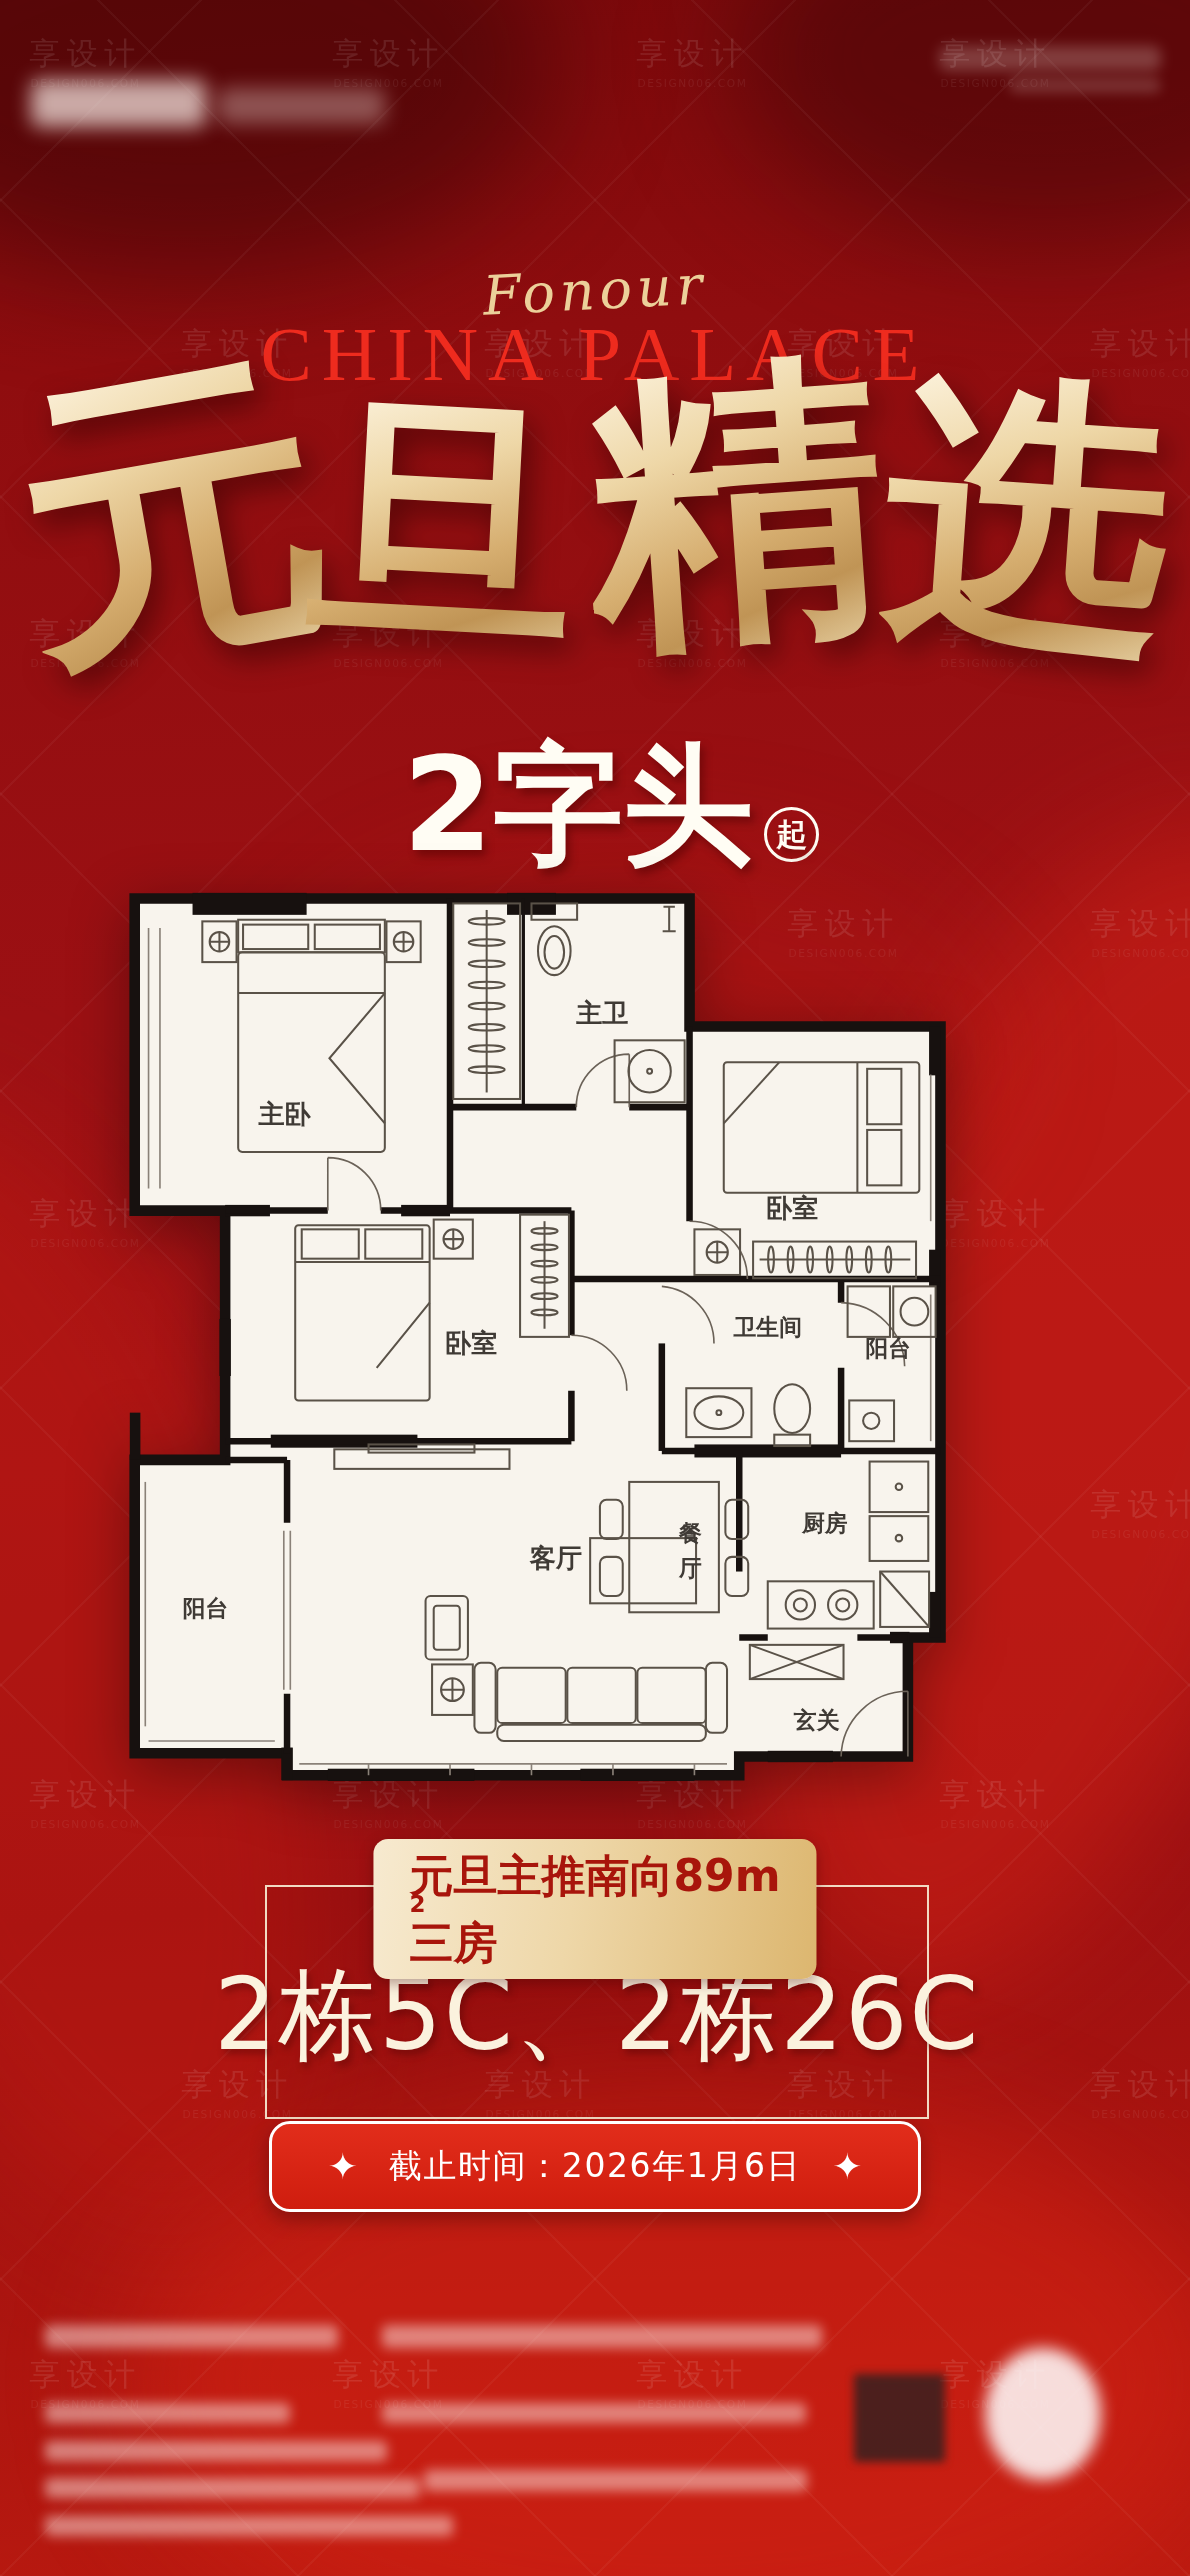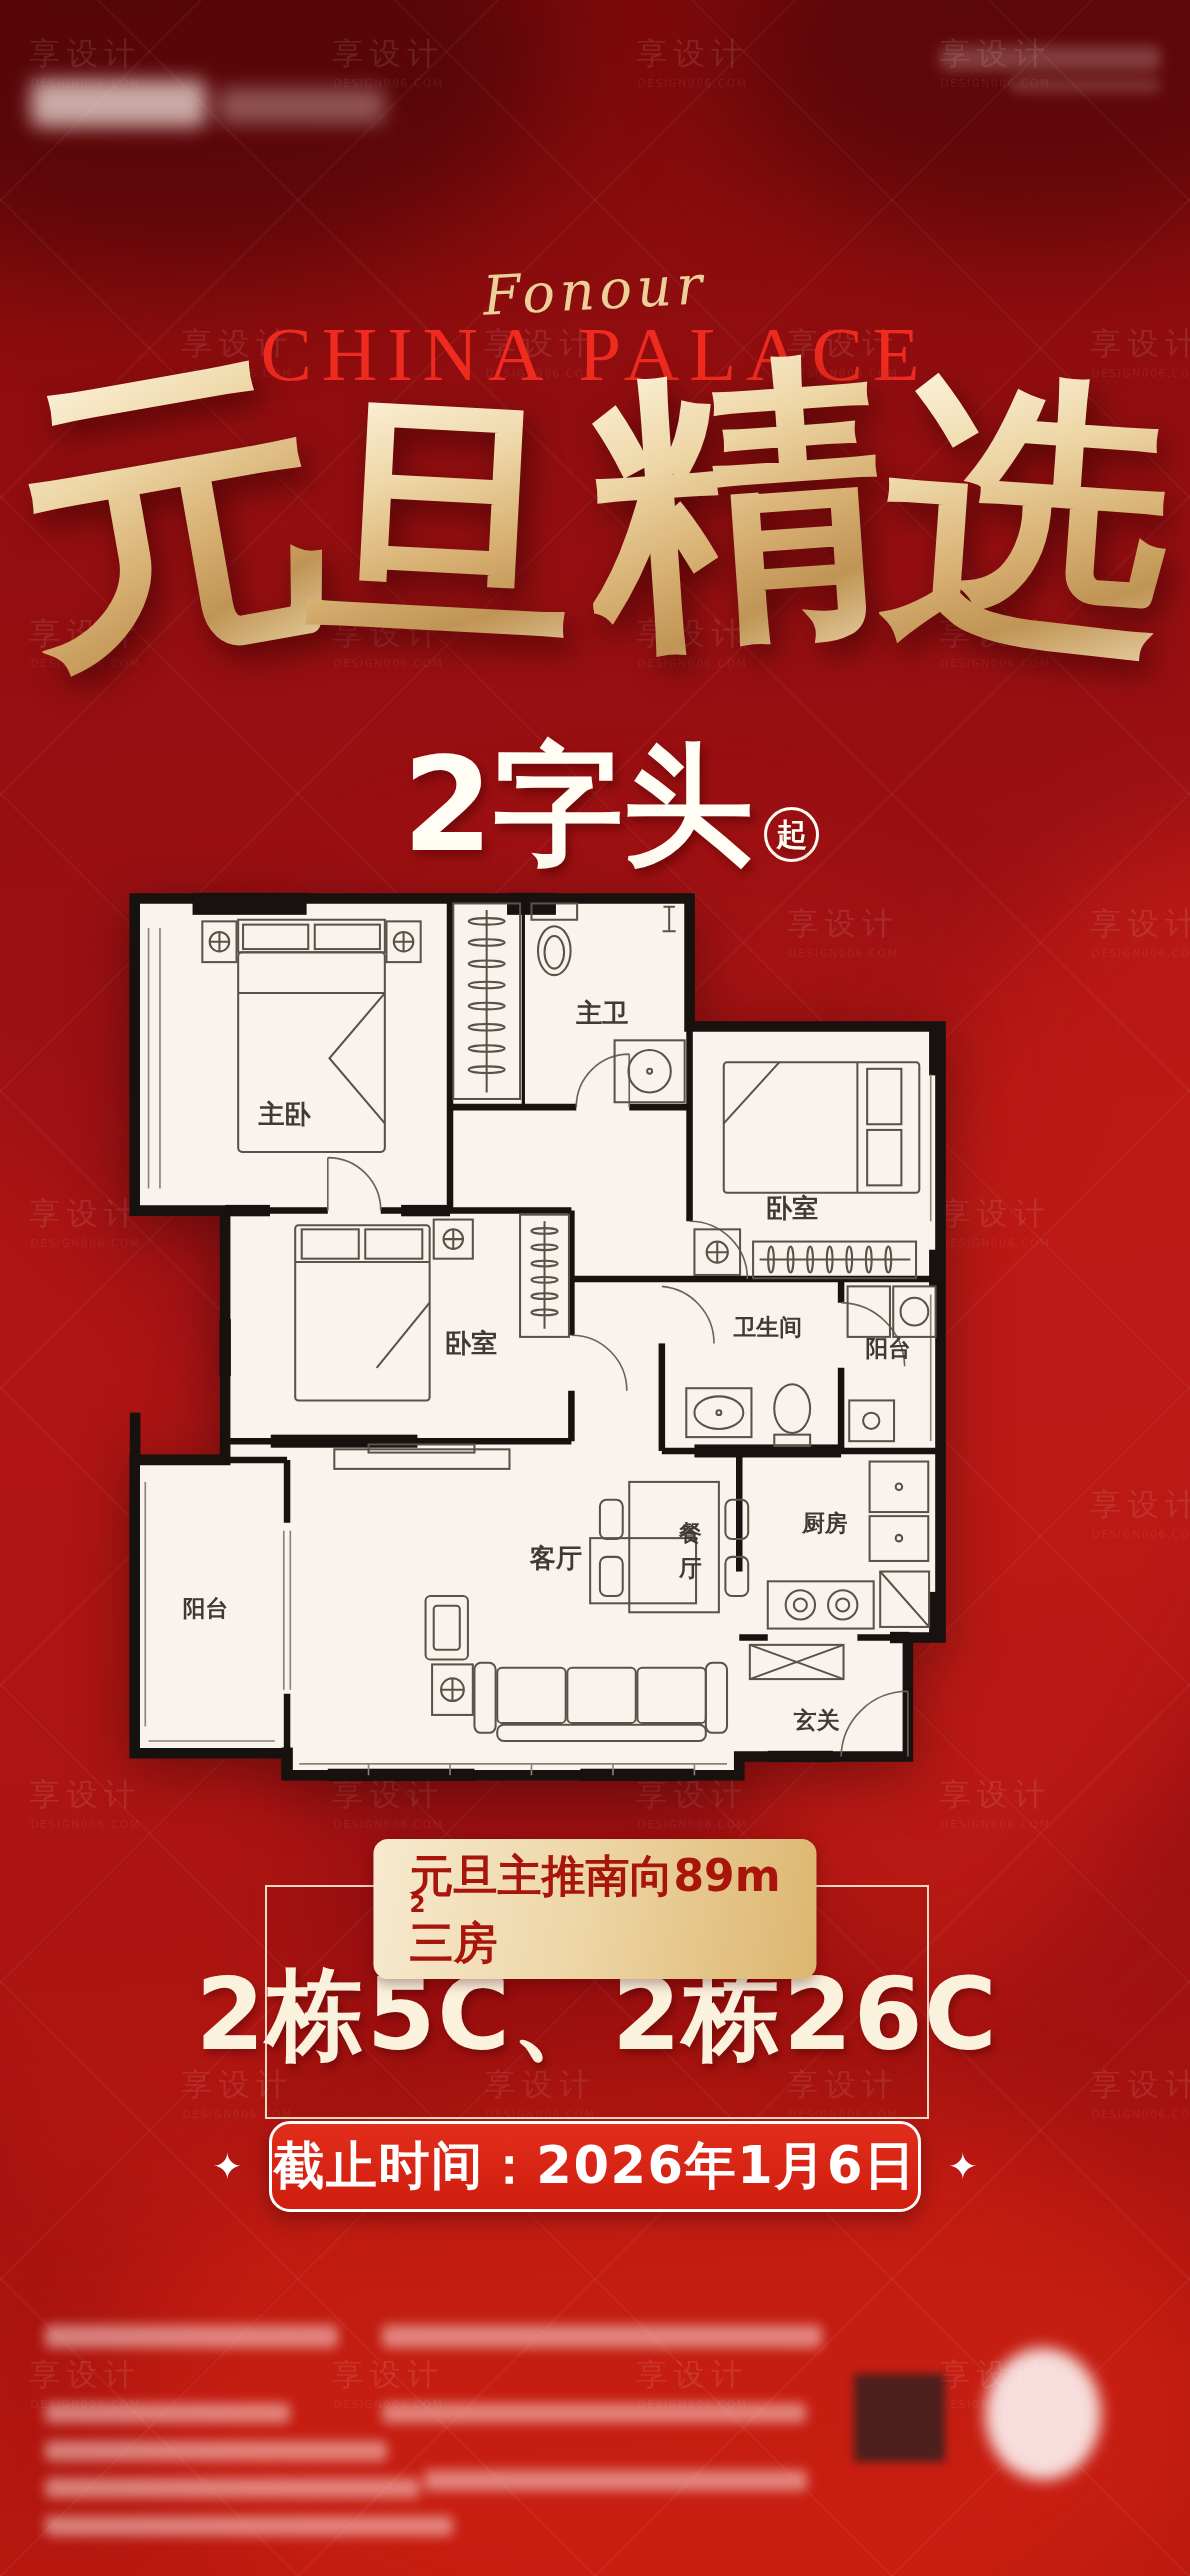--- a/index.html
+++ b/index.html
@@ -70,29 +70,29 @@
 
   .badge{position:absolute;top:1839px;left:50%;transform:translateX(-50%);z-index:4;
     background:linear-gradient(100deg,#f7ead0 0%,#eed7a8 45%,#dcb66f 100%);
     color:#a8150b;font-weight:800;font-size:44px;line-height:1;padding:14.7px 36px;border-radius:14.7px;
     display:flex;align-items:flex-start;white-space:nowrap;box-shadow:0 4.9px 13px rgba(60,0,0,.35);flex-direction:column;}
   .badge sup{font-size:23px;line-height:1;transform:translateY(-4.9px);}
 
   .units-box{position:absolute;left:265px;top:1885px;width:660px;height:230px;z-index:3;
     border:2.4px solid rgba(247,236,210,.92);background:rgba(70,3,3,.07);
     display:flex;align-items:center;justify-content:center;}
-  .units-text{font-size:99px;font-weight:700;color:#fbf2de;padding-top:28px;letter-spacing:1.6px;
+  .units-text{font-size:99px;font-weight:400;color:#fbf2de;padding-top:28px;letter-spacing:1.6px;
     white-space:nowrap;text-shadow:3.3px 4.9px 7.3px rgba(60,0,0,.35);}
 
   .pill{position:absolute;left:50%;transform:translateX(-50%);top:2121px;width:652px;height:91px;z-index:3;
     border:3.3px solid #ffffff;border-radius:21px;background:linear-gradient(180deg,#e22d1b,#cf1d0e);
     display:flex;align-items:center;justify-content:center;gap:31px;box-shadow:0 8.2px 19.6px rgba(0,0,0,.28);
     box-sizing:border-box;}
   .pill .star{color:#fff;font-size:36px;line-height:1;}
-  .pill .txt{color:#fff;font-size:51px;font-weight:700;letter-spacing:1.6px;white-space:nowrap;}
+  .pill .txt{color:#fff;font-size:33px;font-weight:400;letter-spacing:1.6px;white-space:nowrap;}
 
   .fbar{position:absolute;background:rgba(255,236,232,.5);filter:blur(5.7px);border-radius:4.9px;z-index:2;}
   .fb1{left:45px;top:2325px;width:293px;height:23px;}
   .fb2{left:382px;top:2325px;width:440px;height:23px;}
   .fb3{left:45px;top:2403px;width:245px;height:19.6px;}
   .fb4{left:45px;top:2441px;width:342px;height:19.6px;}
   .fb5{left:45px;top:2478px;width:375px;height:19.6px;}
   .fb6{left:45px;top:2516px;width:408px;height:19.6px;}
   .fb7{left:382px;top:2403px;width:424px;height:19.6px;}
   .fb8{left:424px;top:2470px;width:383px;height:21px;}

